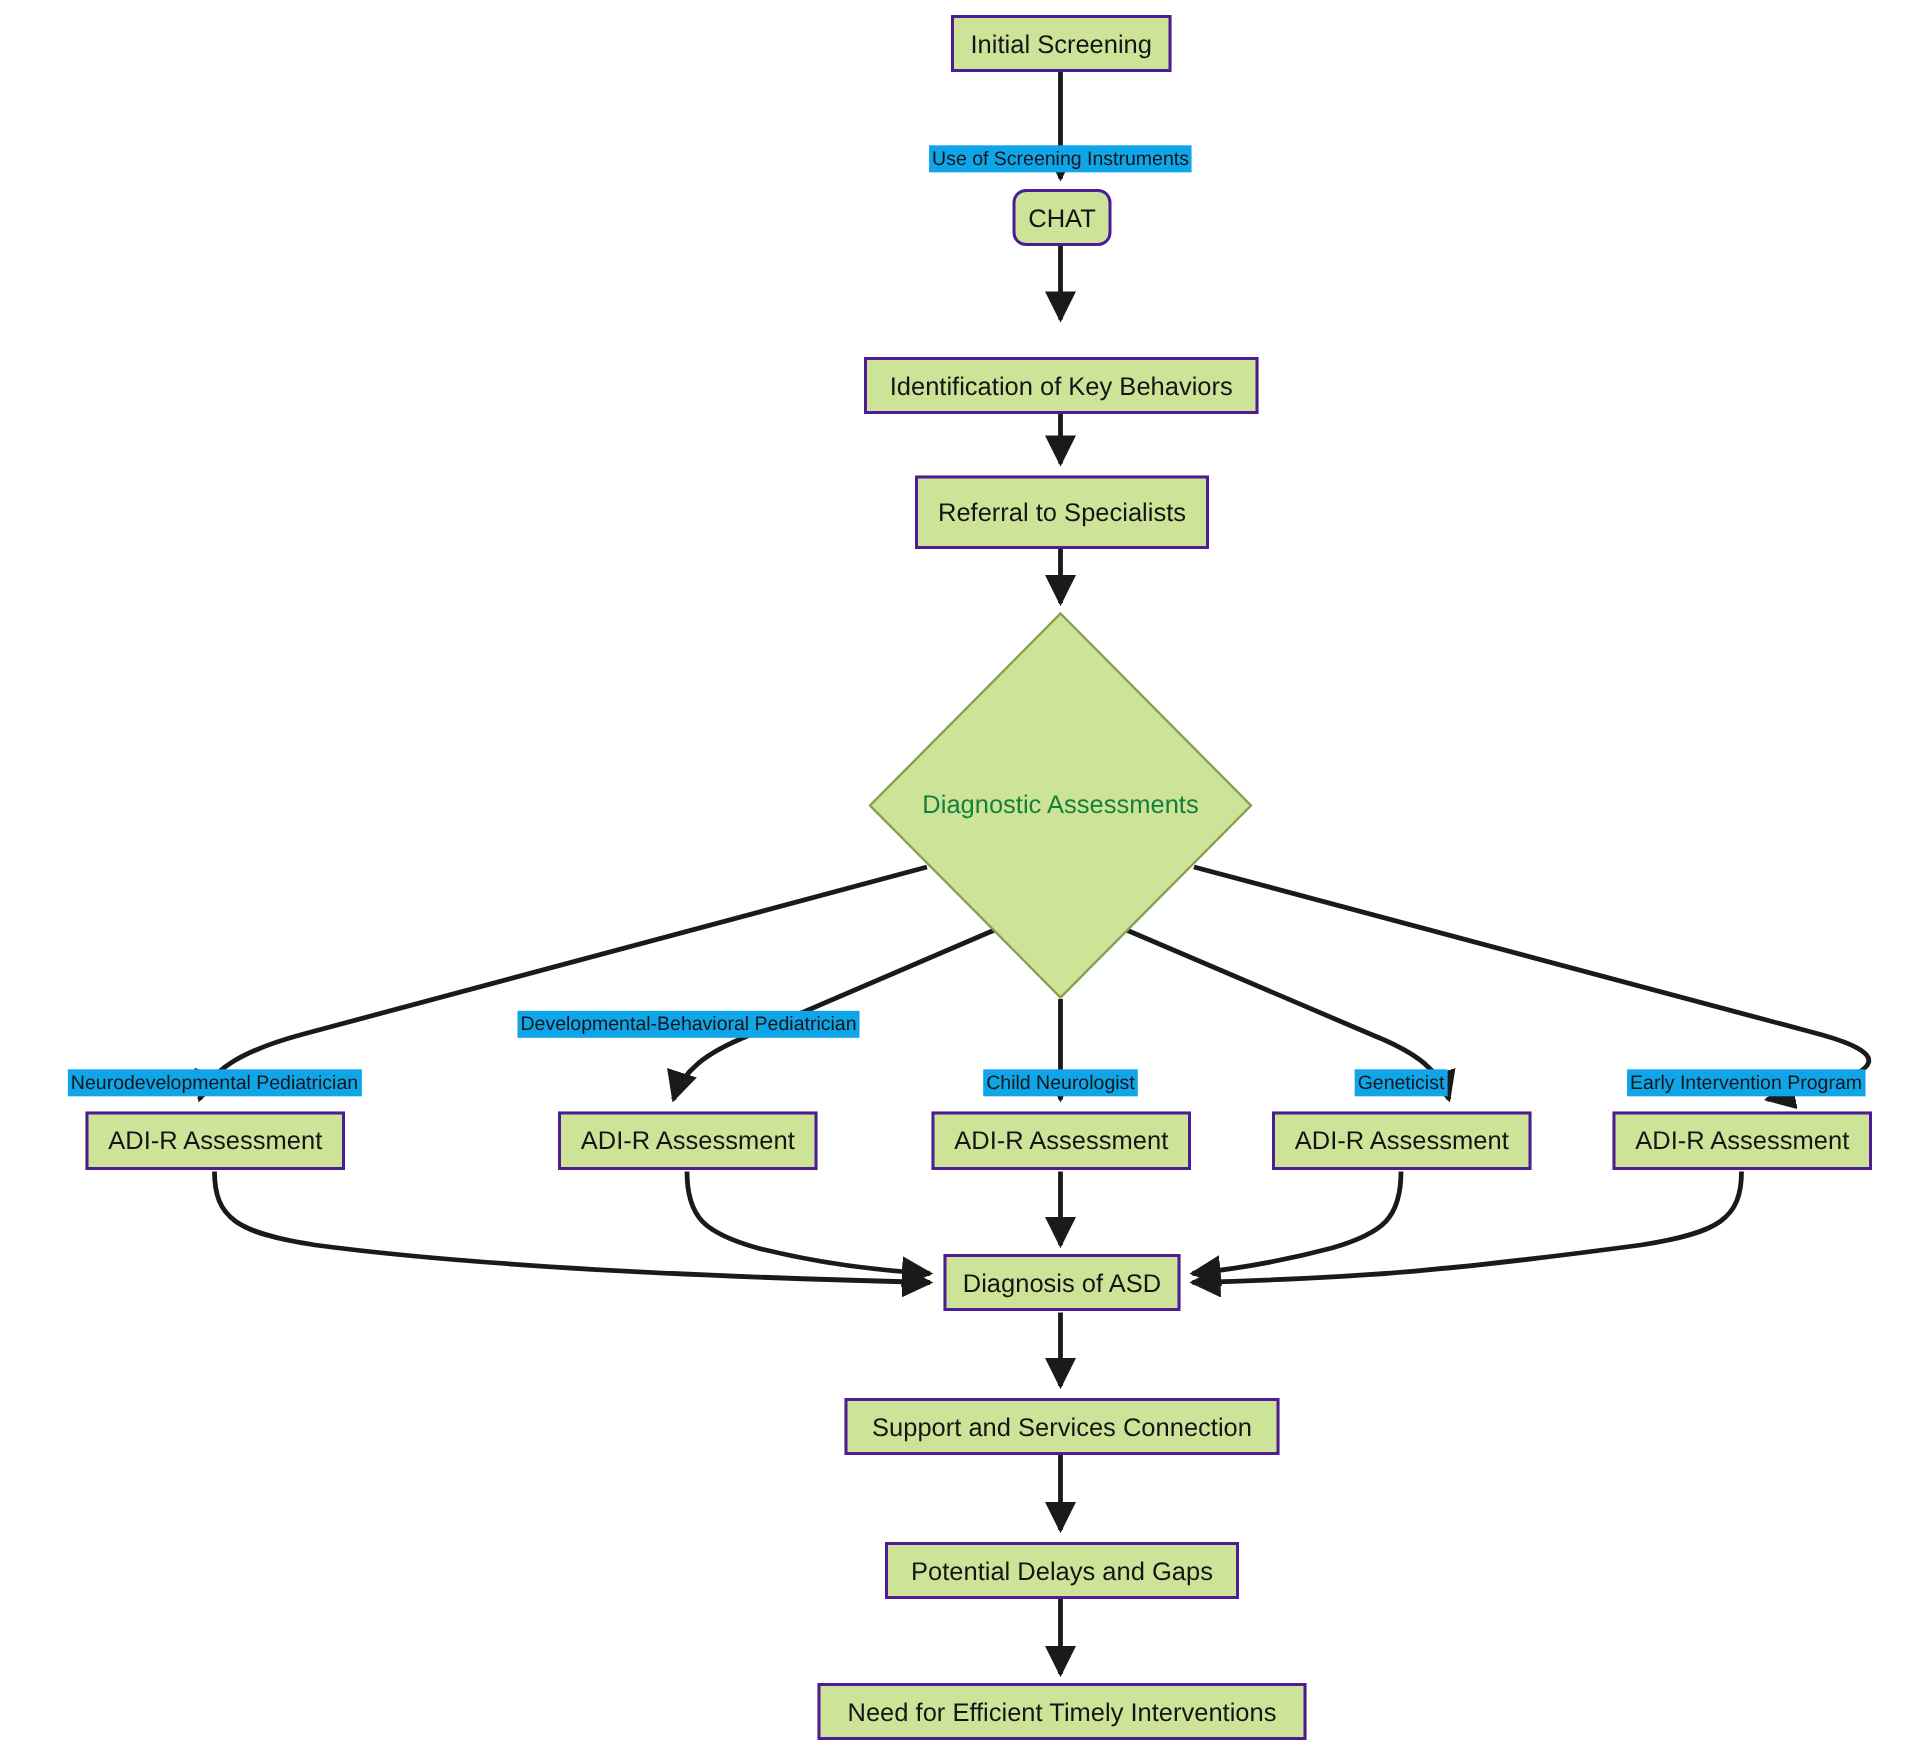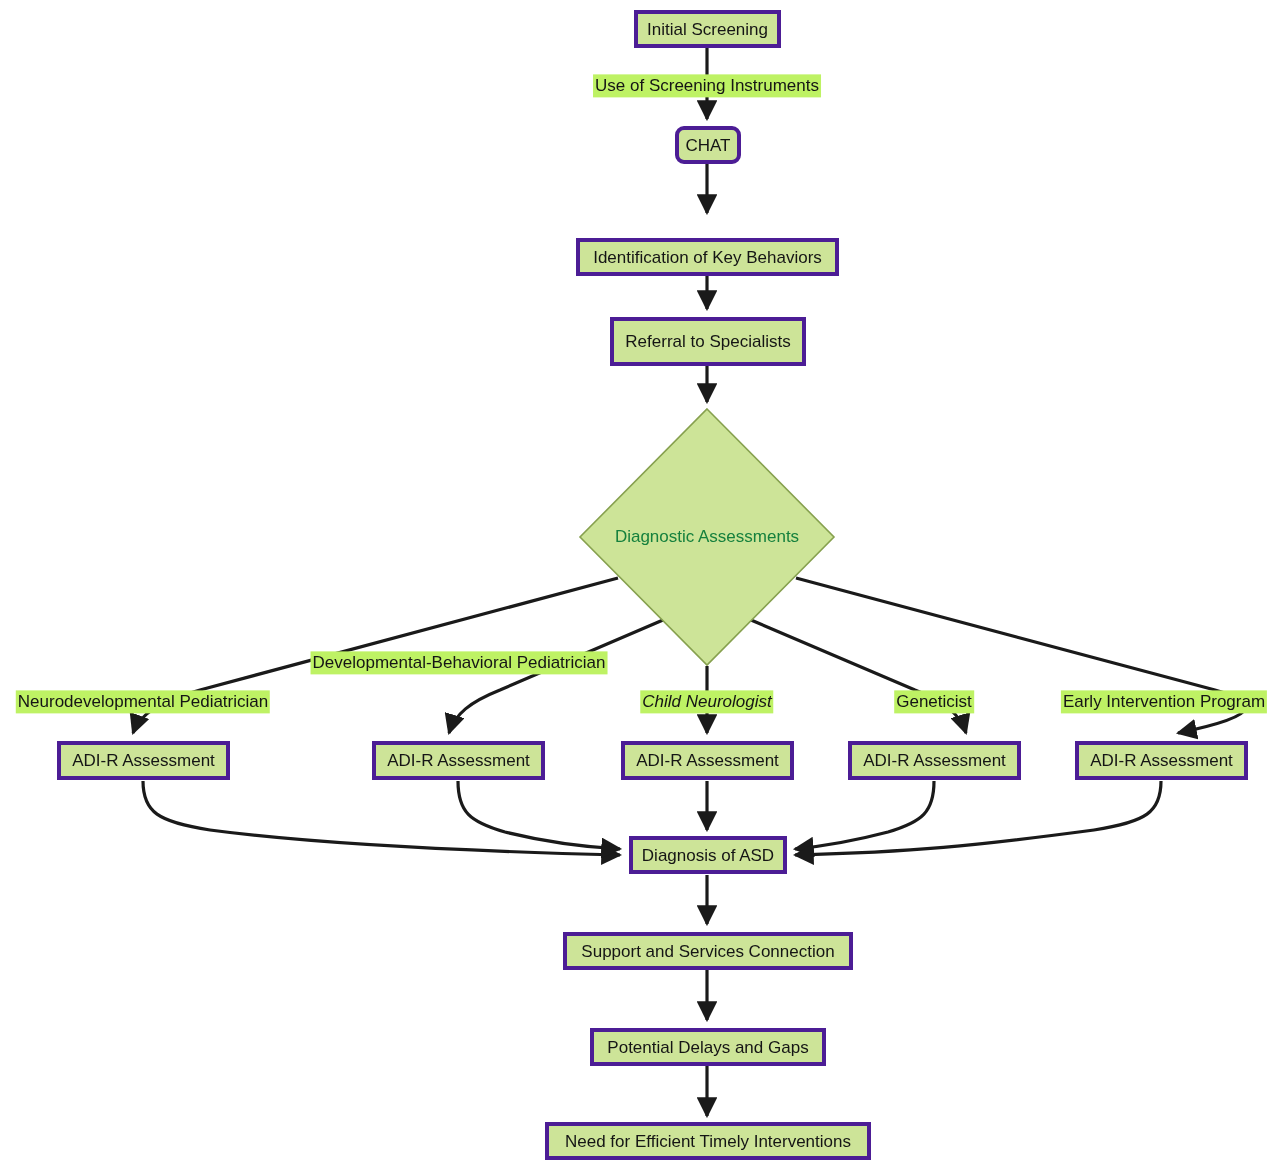--- a/index.html
+++ b/index.html
@@ -30,21 +30,21 @@
   }
   .edge-path {
     fill: none;
     stroke: #1a1a1a;
     stroke-width: 3.2;
   }
   .node {
     position: absolute;
     box-sizing: border-box;
     background: #cde498;
-    border: 4px solid #4c1d95;
+    border: 2px solid #4c1d95;
     color: #151515;
     font-size: 17px;
     line-height: 1;
     display: flex;
     align-items: center;
     justify-content: center;
     white-space: nowrap;
     z-index: 3;
   }
   .node.rounded { border-radius: 9px; }
@@ -70,27 +70,28 @@
     display: flex;
     align-items: center;
     justify-content: center;
     font-size: 17px;
     color: #15803d;
     white-space: nowrap;
   }
   .edge-label {
     position: absolute;
     z-index: 4;
-    background: #bef264;
+    background: #0ea5e9;
     color: #151515;
-    font-size: 17px;
+    font-size: 13px;
     line-height: 1.25;
     white-space: nowrap;
     padding: 1px 2px;
     transform: translate(-50%, -50%);
+    margin-top: 20px;
   }
 </style>
 </head>
 <body>
 
 <div id="flow-root">
 
   <svg id="edge-layer" viewBox="0 0 1280 1169">
     <defs>
       <marker id="arrow" viewBox="0 0 10 10" refX="9" refY="5" markerWidth="6.5" markerHeight="6.5" orient="auto-start-reverse">
@@ -179,19 +180,19 @@
   <div class="node" style="left:545px; top:1122px; width:326px; height:38px;">
     <span>Need for Efficient Timely Interventions</span>
   </div>
 
   <div class="edge-label" style="left:707px; top:86px;">Use of Screening Instruments</div>
 
   <div class="edge-label" style="left:143px; top:702px;">Neurodevelopmental Pediatrician</div>
 
   <div class="edge-label" style="left:459px; top:663px;">Developmental-Behavioral Pediatrician</div>
 
-  <div class="edge-label" style="left:707px; top:702px;font-style:italic;">Child Neurologist</div>
+  <div class="edge-label" style="left:707px; top:702px;">Child Neurologist</div>
 
   <div class="edge-label" style="left:934px; top:702px;">Geneticist</div>
 
   <div class="edge-label" style="left:1164px; top:702px;">Early Intervention Program</div>
 
 </div>
 
 </body></html>

